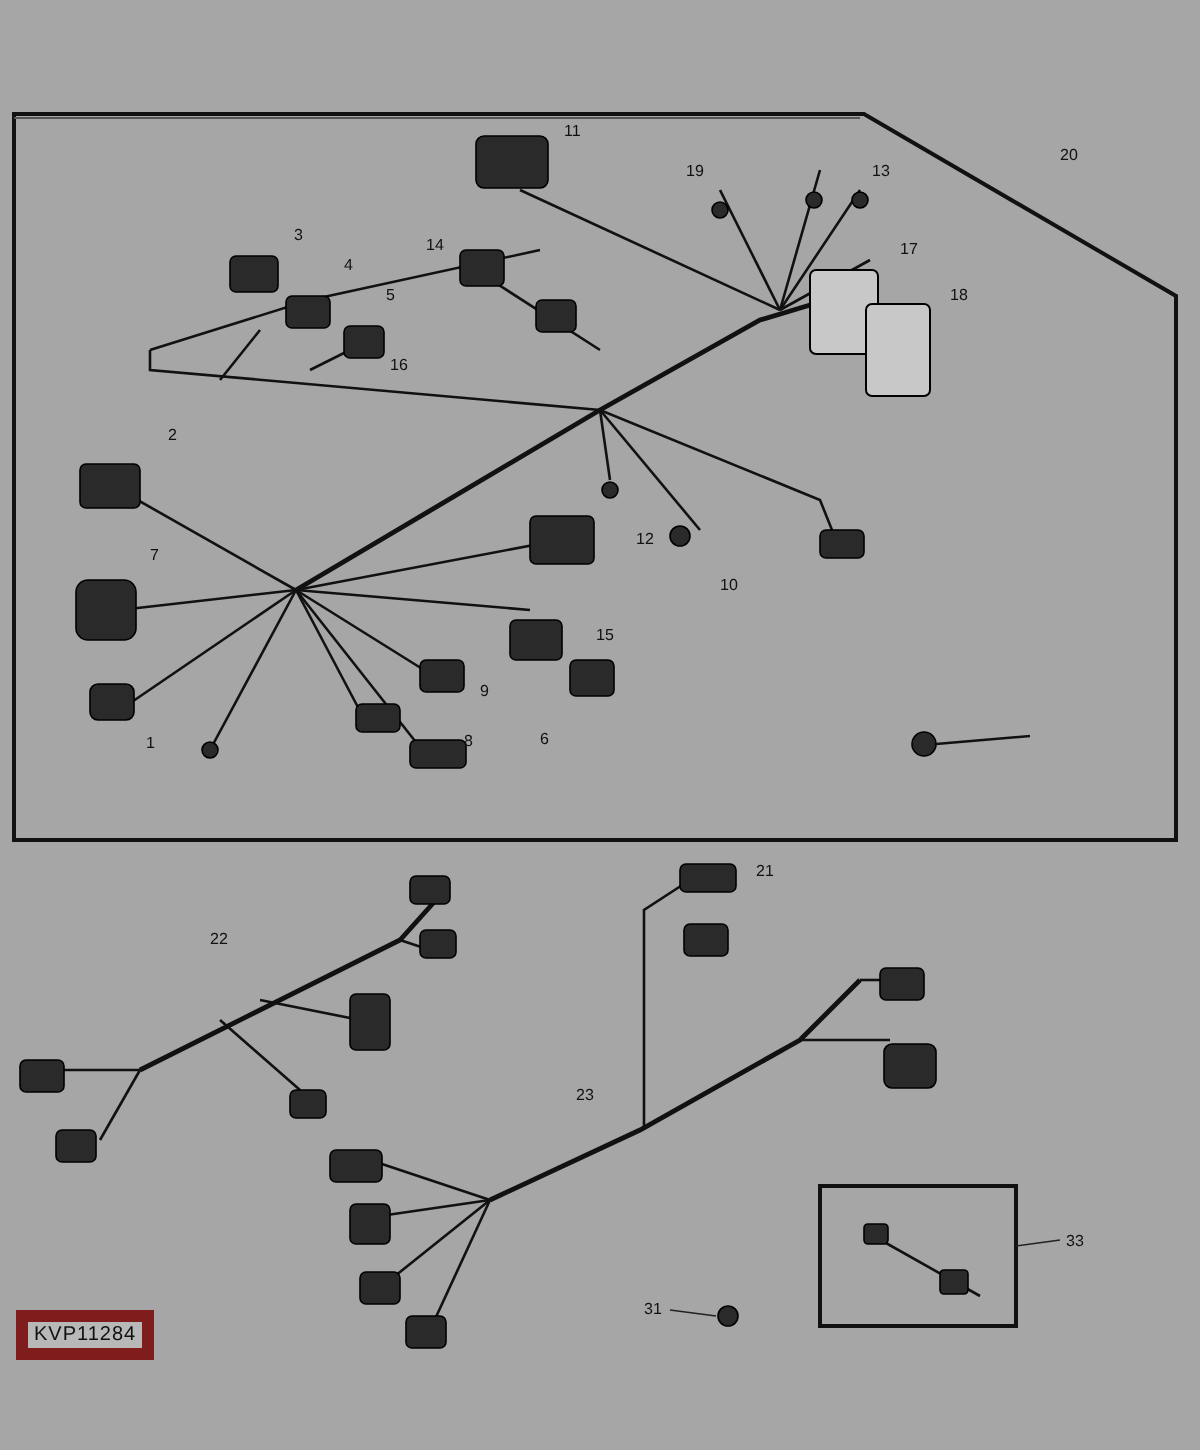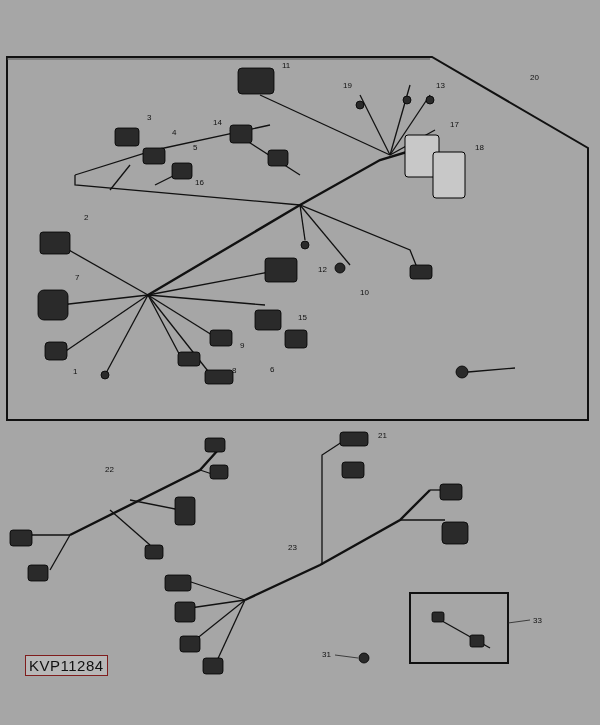--- a/index.html
+++ b/index.html
@@ -6,22 +6,22 @@
   body { width:600px; height:725px; background:#a6a6a6; overflow:hidden; position:relative;
          font-family:"Liberation Sans", sans-serif; }
   #diagram { position:absolute; left:0; top:0; width:600px; height:725px; }
   .callout { font-family:"Liberation Sans", sans-serif; font-size:8px; fill:#111; }
   .wire { stroke:#111; stroke-width:1.3; fill:none; }
   .wire2 { stroke:#111; stroke-width:2.4; fill:none; }
   .lead { stroke:#222; stroke-width:0.8; fill:none; }
   .conn { fill:#2a2a2a; stroke:#000; stroke-width:0.8; }
   .connlt { fill:#c8c8c8; stroke:#000; stroke-width:1; }
   .frame { stroke:#111; stroke-width:2; fill:none; }
-  #figure-id { position:absolute; left:8px; top:655px; padding:1px 3px; border:1px solid #7f1d1d;
-               font-size:15px; color:#111; background:#b8b8b8; letter-spacing:0.5px;margin-left:17px; }
+  #figure-id { position:absolute; left:8px; top:655px; padding:1px 3px; border:6px solid #7f1d1d;
+               font-size:10px; color:#111; background:#b8b8b8; letter-spacing:0.5px; }
 </style>
 </head>
 <body>
 
 <svg id="diagram" viewBox="0 0 600 725" xmlns="http://www.w3.org/2000/svg">
 
   <g>
     <path class="frame" d="M7 57 L432 57 L588 148 L588 420 L7 420 Z"></path>
     <line x1="7" y1="59" x2="430" y2="59" stroke="#555" stroke-width="1"></line>
   </g>

